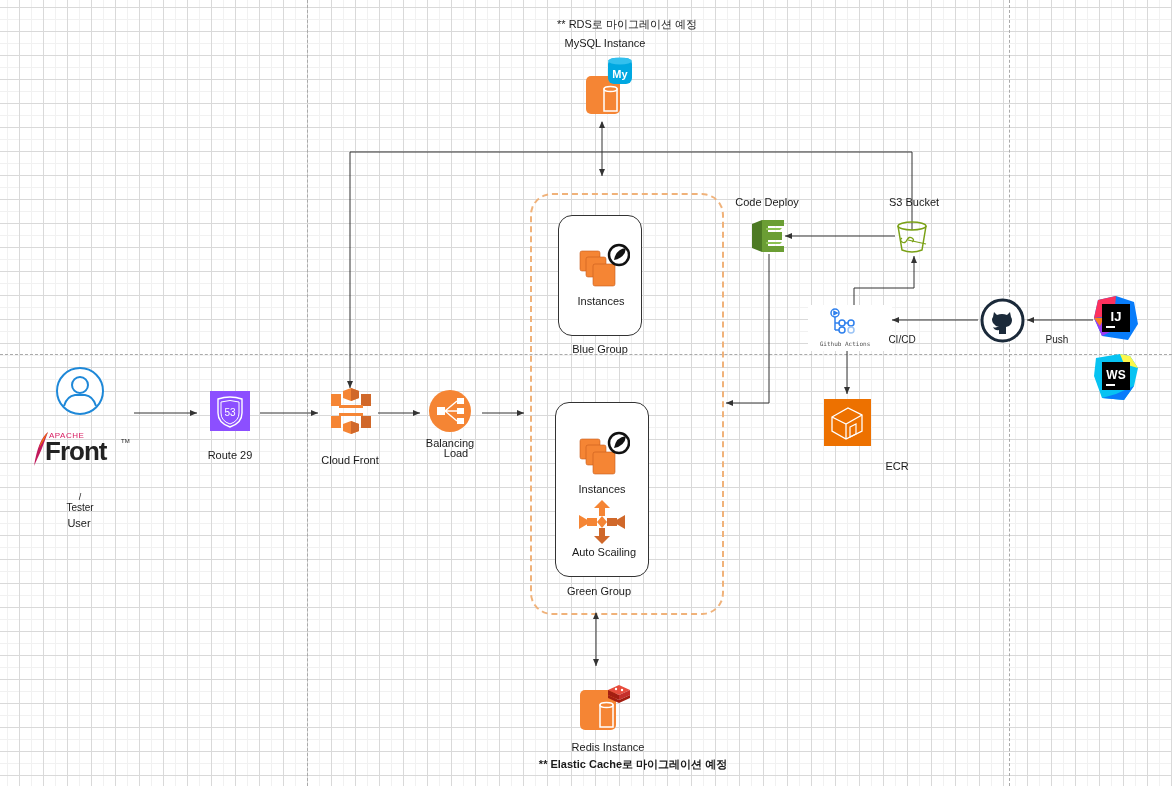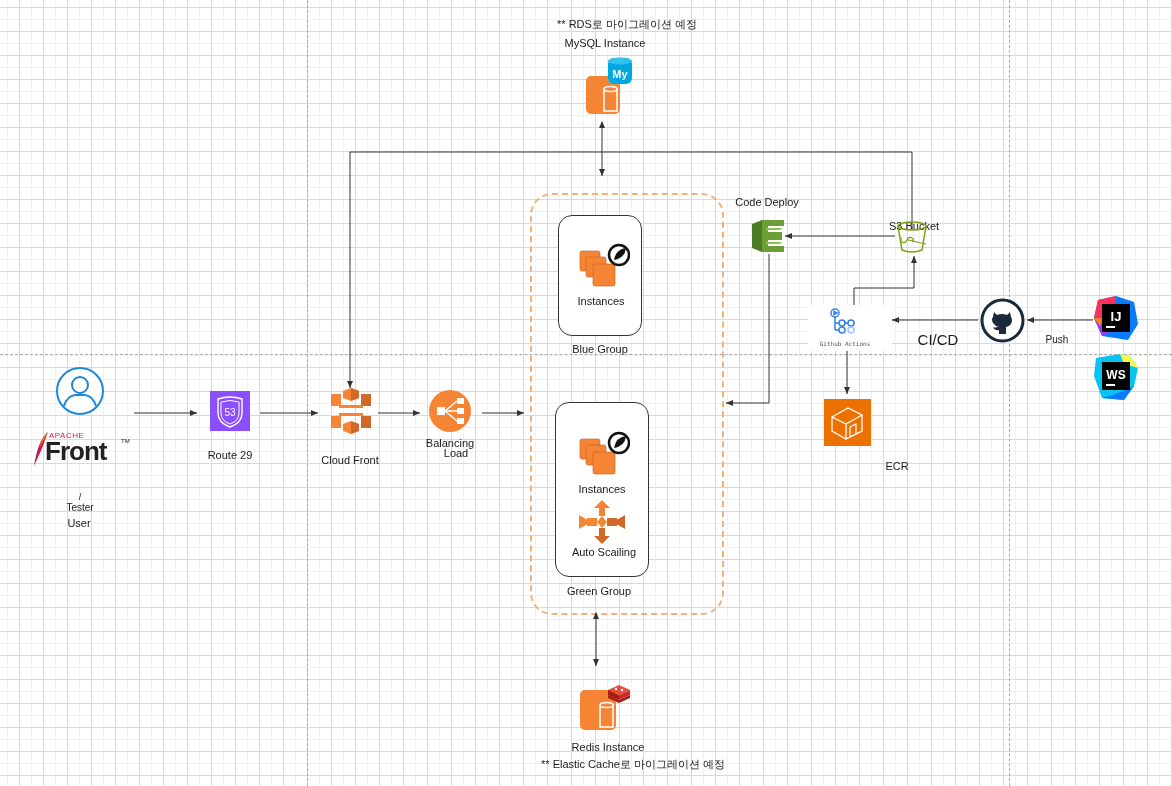--- a/index.html
+++ b/index.html
@@ -155,30 +155,30 @@
   <path d="M22 23 h13 v22 h-13 z" fill="#f58534" stroke="#fff" stroke-width="1.5"></path>
   <ellipse cx="28.5" cy="23" rx="6.5" ry="2.5" fill="#f58534" stroke="#fff" stroke-width="1.5"></ellipse>
   <path d="M30 8 L41 3 L52 8 L41 13 Z" fill="#e74c3c"></path>
   <path d="M30 8 L41 13 L41 18 L30 13 Z" fill="#a41e11"></path>
   <path d="M52 8 L41 13 L41 18 L52 13 Z" fill="#c6302b"></path>
   <path d="M30 13 L41 18 L52 13 L52 16 L41 21 L30 16 Z" fill="#a41e11"></path>
   <circle cx="38" cy="7" r="1.2" fill="#fff"></circle>
     <circle cx="44" cy="8" r="1.2" fill="#fff"></circle>
 </svg>
 <div class="lbl" style="left:596px;top:740px;padding-left:24px;">Redis Instance</div>
-<div class="lbl" style="left:633px;top:757px;">** Elastic Cache로 마이그레이션 예정</div>
+<div class="lbl" style="left:633px;top:757px;font-weight:bold;">** Elastic Cache로 마이그레이션 예정</div>
 
 <div class="lbl" style="left:767px;top:195px;">Code Deploy</div>
 <svg class="abs" style="left:752px;top:218px;" width="32" height="36" viewBox="0 0 32 36">
   <path d="M0 6 L10 2 L10 34 L0 30 Z" fill="#4d7a24"></path>
   <path d="M10 2 L32 2 L32 8 L16 8 L16 14 L30 14 L30 22 L16 22 L16 28 L32 28 L32 34 L10 34 Z" fill="#6b9e34"></path>
   <path d="M14 10 L30 10 L28 12 L14 12 Z M14 24 L30 24 L28 26 L14 26 Z" fill="#8cc152"></path>
 </svg>
 
-<div class="lbl" style="left:914px;top:195px;margin-top:24px;">S3 Bucket</div>
+<div class="lbl" style="left:914px;top:195px;">S3 Bucket</div>
 <svg class="abs" style="left:895px;top:220px;" width="34" height="34" viewBox="0 0 34 34">
   <ellipse cx="17" cy="6" rx="14" ry="4" fill="none" stroke="#7aa116" stroke-width="1.5"></ellipse>
   <path d="M3 6 L7 30 Q17 34 27 30 L31 6" fill="none" stroke="#7aa116" stroke-width="1.5"></path>
   <path d="M7 18 Q4 20 7 22 Q10 24 12 20 Q14 16 17 18 Q20 20 17 22" fill="none" stroke="#7aa116" stroke-width="1.4"></path>
   <path d="M13 20 L31 24" stroke="#7aa116" stroke-width="1.2"></path>
 </svg>
 
 <div class="abs" style="left:808px;top:305px;width:84px;height:46px;background:#fff;"></div>
 <svg class="abs" style="left:829px;top:308px;" width="28" height="28" viewBox="0 0 28 28">
   <g fill="none" stroke="#2f80ed" stroke-width="1.5">
@@ -187,21 +187,21 @@
     <path d="M6 9 L6 22 M6 15 L10 15 M6 22 L10 22"></path>
     <circle cx="13" cy="15" r="3"></circle>
     <circle cx="22" cy="15" r="3"></circle>
     <circle cx="13" cy="22" r="3"></circle>
     <circle cx="22" cy="22" r="3" stroke="#9cc4f5"></circle>
     <path d="M16 15 L19 15"></path>
   </g>
 </svg>
 <div class="lbl" style="left:845px;top:337px;font-family:'DejaVu Sans Mono', monospace;font-size:6px;color:#555;">Github Actions</div>
 
-<div class="lbl" style="left:938px;top:333px;font-size:15px;">CI/CD</div>
+<div class="lbl" style="left:902px;top:333px;font-size:10px;">CI/CD</div>
 <div class="lbl" style="left:1057px;top:333px;font-size:10px;">Push</div>
 
 <svg class="abs" style="left:824px;top:399px;" width="47" height="47" viewBox="0 0 47 47">
   <rect width="47" height="47" fill="#ed7100"></rect>
   <path d="M8 18 L24 9 L38 16 L38 32 L22 40 L8 32 Z" fill="none" stroke="#fff" stroke-width="1.3"></path>
   <path d="M8 18 L22 25 L38 16 M22 25 L22 40" fill="none" stroke="#fff" stroke-width="1.3"></path>
   <path d="M26 28 L32 25 L32 35 L26 38 Z" fill="none" stroke="#fff" stroke-width="1.2"></path>
 </svg>
 <div class="lbl" style="left:897px;top:459px;">ECR</div>
 

